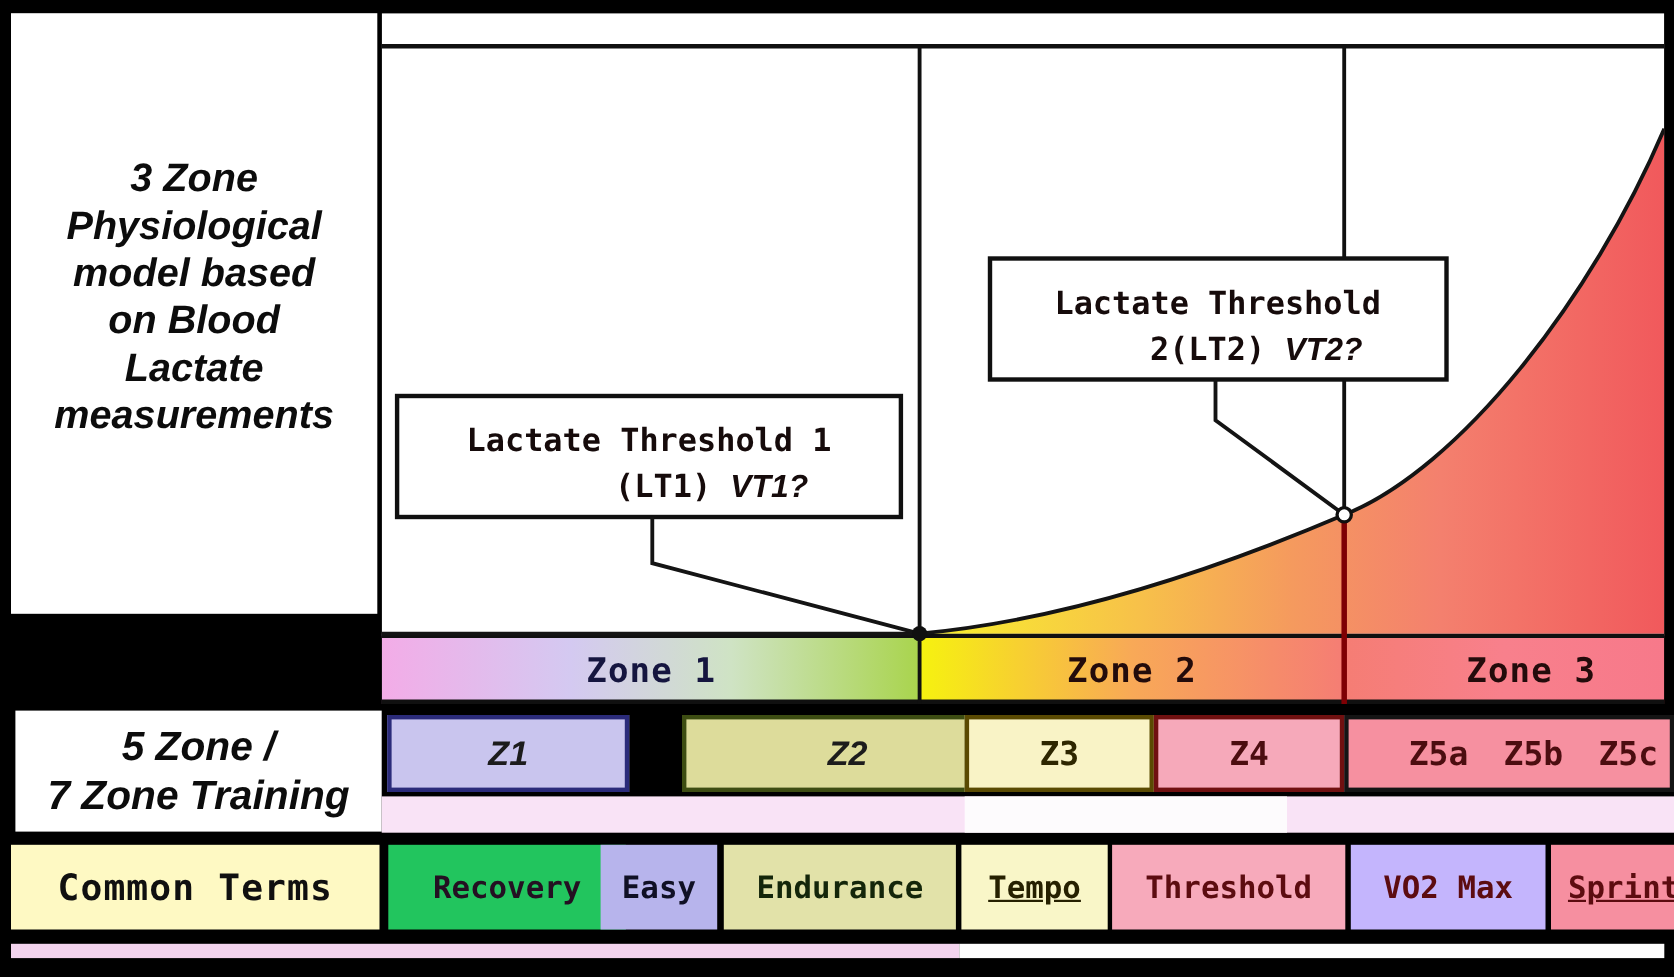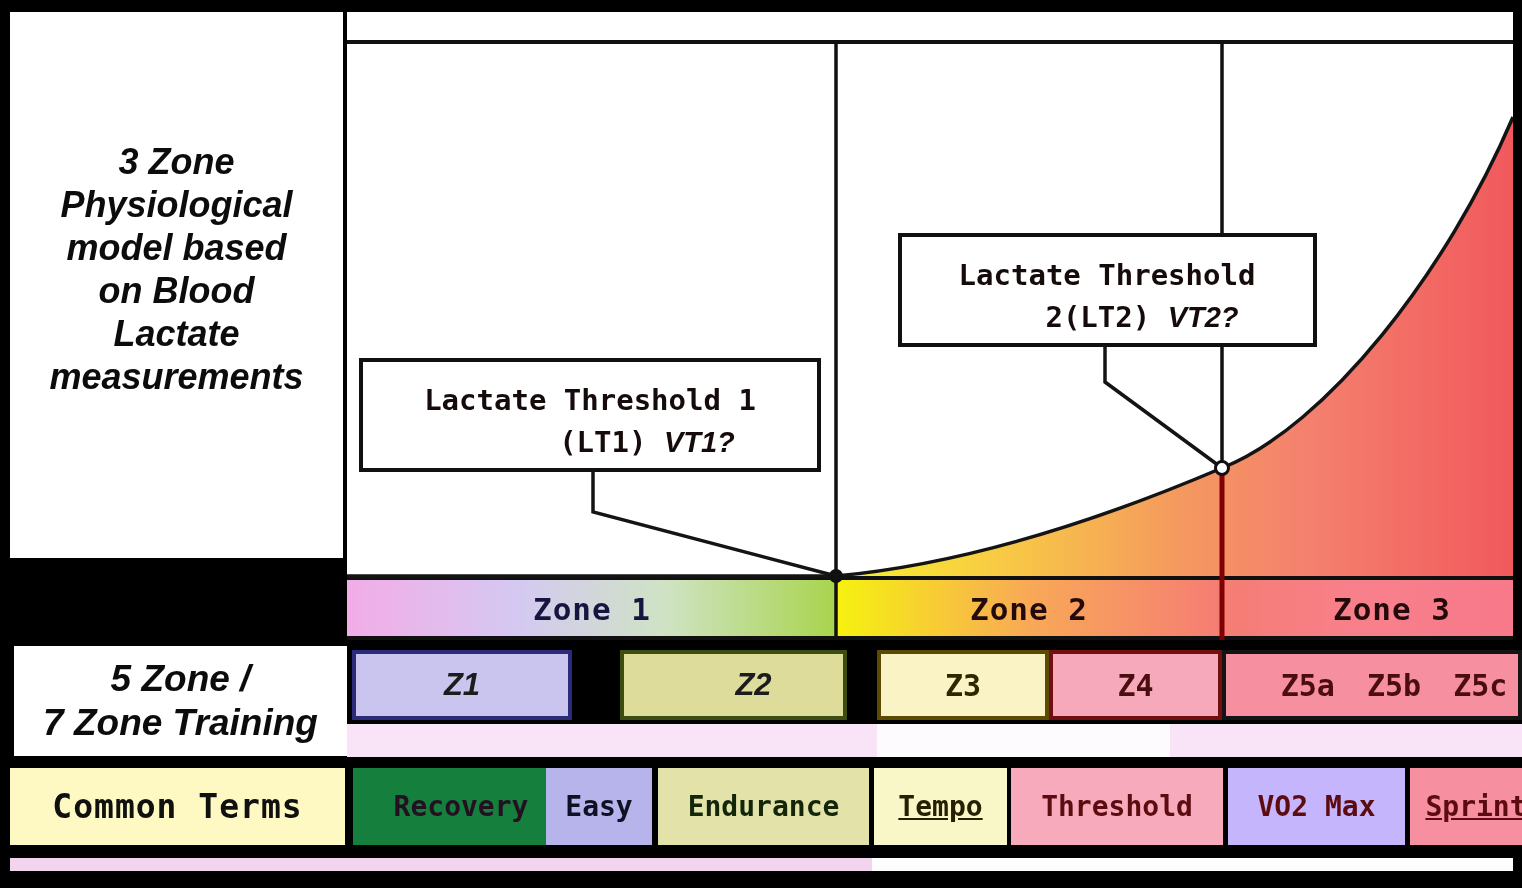--- a/index.html
+++ b/index.html
@@ -38,36 +38,36 @@
   svg text{font-family:"DejaVu Sans Mono",monospace;font-weight:bold;}
   .svg-italic{font-family:"Liberation Sans",sans-serif;font-style:italic;font-weight:bold;}
   
   .zcell{
     top:650px;height:70px;display:flex;align-items:center;justify-content:center;
     box-sizing:border-box;
   }
   .zcell .zlab-italic{font-weight:bold;font-style:italic;font-size:31px;color:#1c1c1c;}
   .zcell .zlab-mono{font-family:"DejaVu Sans Mono",monospace;font-weight:bold;font-size:30px;}
   .z1{left:352px;width:220px;background:#c9c5ee;border:4px solid #2b2b7a;}
-  .z2{left:620px;width:227px;background:#dddc9b;border:4px solid #3d4d12;padding-left:40px;}
+  .z2{left:620px;width:261px;background:#dddc9b;border:4px solid #3d4d12;padding-left:40px;}
   .z3{left:877px;width:172px;background:#f9f3c6;border:4px solid #5a4a02;}
   .z4{left:1049px;width:173px;background:#f6a9ba;border:4px solid #701010;}
   .z5{left:1222px;width:300px;background:#f690a0;border:4px solid #141414;padding-left:44px;}
   .z3 .zlab-mono{color:#2e2600;}
   .z4 .zlab-mono{color:#4c0d10;}
   .z5 .zlab-mono{color:#4c0d10;word-spacing:14px;}
   .pink-strip{left:347px;top:724px;width:1175px;height:33px;background:#f9e3f6;}
   .pink-strip-white{left:877px;top:724px;width:293px;height:33px;background:#fdfbfd;}
   
   .tcell{
     top:768px;height:77px;display:flex;align-items:center;justify-content:center;
     box-sizing:border-box;font-family:"DejaVu Sans Mono",monospace;font-weight:bold;
     font-size:28px;
   }
-  .t-recovery {left:353px; width:216px;background:#15803d;color:#241022;}
+  .t-recovery {left:353px; width:216px;background:#22c55e;color:#241022;}
   .t-easy     {left:546px; width:106px;background:#b7b4ec;color:#101025;}
   .t-endurance{left:658px; width:211px;background:#e2e2a9;color:#14260a;}
   .t-tempo    {left:874px; width:133px;background:#f9f6c8;color:#262000;text-decoration:underline;}
   .t-threshold{left:1011px;width:212px;background:#f7aabb;color:#5c0c10;}
   .t-vo2max   {left:1228px;width:177px;background:#c4b5fd;color:#5c0c10;}
   .t-sprint   {left:1410px;width:112px;background:#f68fa0;color:#5c0c10;justify-content:center;padding-left:20px;text-decoration:underline;}
   
   .bottom-strip-pink{left:10px;top:858px;width:862px;height:13px;background:#f3d4ee;}
   .bottom-strip-white{left:872px;top:858px;width:641px;height:13px;background:#fdfdfd;}
 </style>

